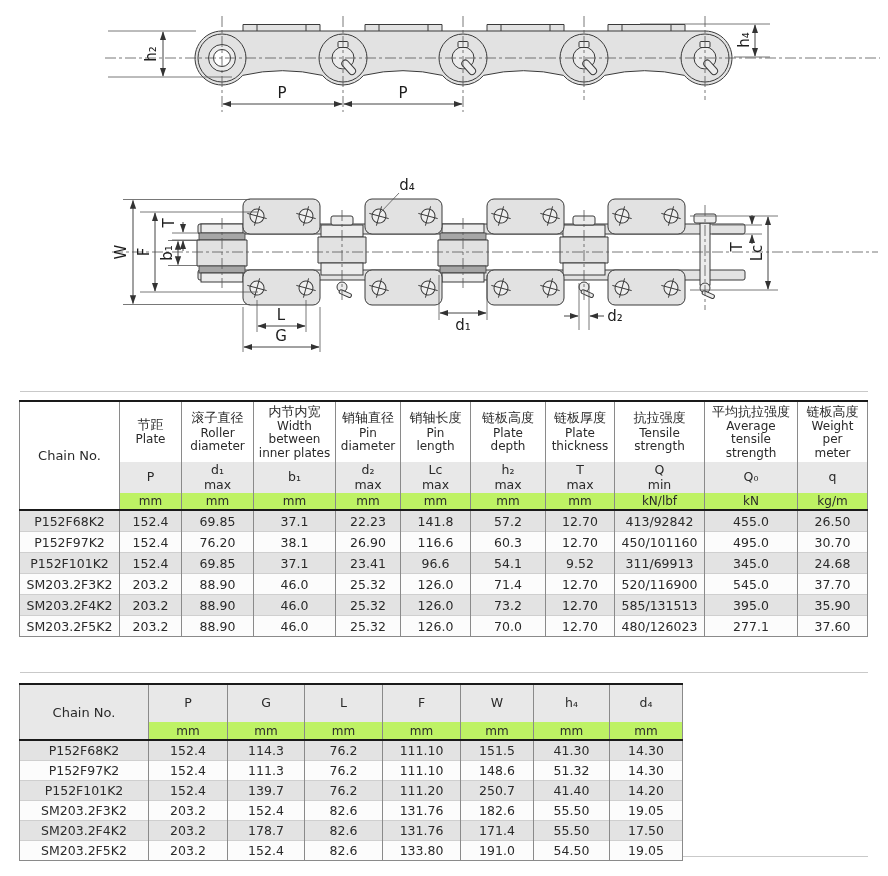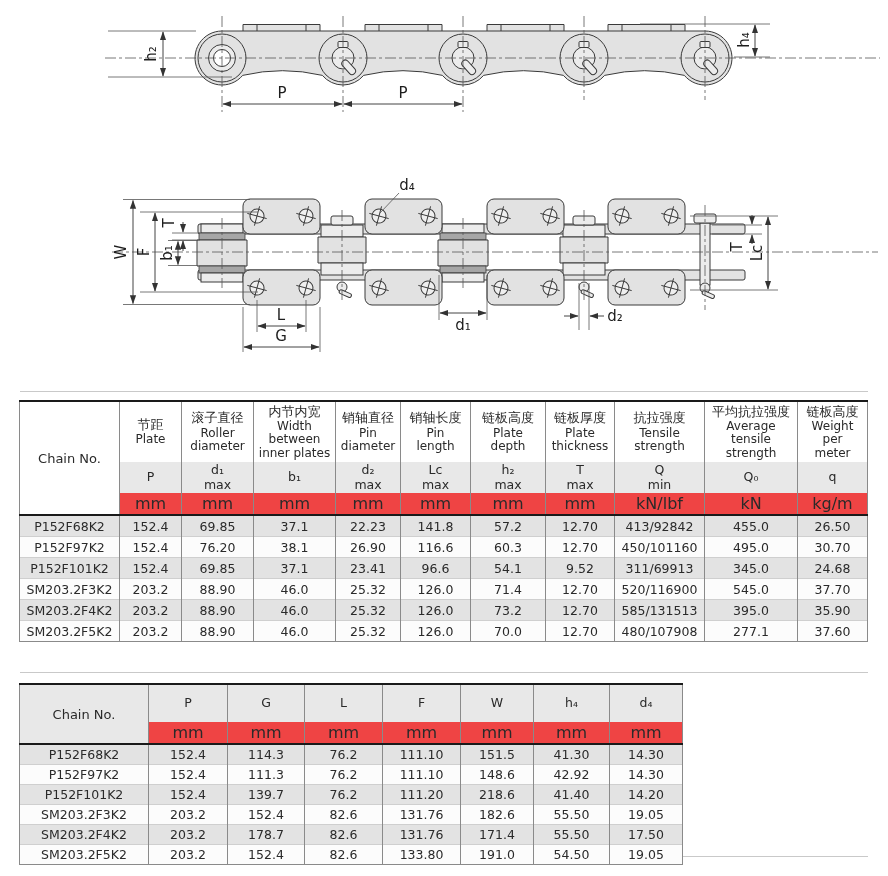--- a/index.html
+++ b/index.html
@@ -32,21 +32,21 @@
   #t2wrap{left:19px;top:683px;width:663px;}
   table{border-collapse:collapse;table-layout:fixed;width:100%;
         font-size:12.5px;color:#2a2a2a;}
   table{border-top:2.5px solid #1a1a1a;border-left:1px solid #8a8a8a;border-right:1px solid #8a8a8a;
         border-bottom:1px solid #8a8a8a;}
   th,td{border-left:1px solid #8a8a8a;border-right:1px solid #8a8a8a;
         text-align:center;vertical-align:middle;font-weight:normal;
         padding:1px 2px;overflow:hidden;}
   thead .r-name th{height:58px;background:#fff;}
   thead .r-sym th{height:29px;background:#e8e8e8;}
-  thead .r-unit th{height:14px;background:#ef4444;font-size:16px;}
+  thead .r-unit th{height:14px;background:#bef264;font-size:12px;}
   thead tr.r-unit th{border-bottom:2.5px solid #1a1a1a;}
   th.chain-head{background:#fff;border-bottom:2.5px solid #1a1a1a;font-size:13px;}
   .cn{font-size:13px;line-height:1.25;white-space:pre-line;}
   .en{font-size:12px;line-height:1.12;white-space:pre-line;}
   .sym{white-space:pre-line;line-height:1.15;font-size:12.5px;}
   tbody td{height:18px;border-top:1px solid #cfcfcf;font-size:12.5px;}
   tbody tr:nth-child(odd){background:#e3e3e3;}
   tbody tr:nth-child(even){background:#fcfcfc;}
   #t2wrap thead .r-sym th{height:35px;}
   #t2wrap thead .r-unit th{height:15px;}
@@ -464,21 +464,21 @@
           </tr>
           <tr>
             <td>SM203.2F5K2</td>
             <td>203.2</td>
             <td>88.90</td>
             <td>46.0</td>
             <td>25.32</td>
             <td>126.0</td>
             <td>70.0</td>
             <td>12.70</td>
-            <td>480/107908</td>
+            <td>480/126023</td>
             <td>277.1</td>
             <td>37.60</td>
           </tr>
         </tbody>
     </table>
   </div>
 
   <div class="tblwrap" id="t2wrap">
     <table>
       <colgroup>
@@ -523,30 +523,30 @@
             <td>41.30</td>
             <td>14.30</td>
           </tr>
           <tr>
             <td>P152F97K2</td>
             <td>152.4</td>
             <td>111.3</td>
             <td>76.2</td>
             <td>111.10</td>
             <td>148.6</td>
-            <td>42.92</td>
+            <td>51.32</td>
             <td>14.30</td>
           </tr>
           <tr>
             <td>P152F101K2</td>
             <td>152.4</td>
             <td>139.7</td>
             <td>76.2</td>
             <td>111.20</td>
-            <td>218.6</td>
+            <td>250.7</td>
             <td>41.40</td>
             <td>14.20</td>
           </tr>
           <tr>
             <td>SM203.2F3K2</td>
             <td>203.2</td>
             <td>152.4</td>
             <td>82.6</td>
             <td>131.76</td>
             <td>182.6</td>

